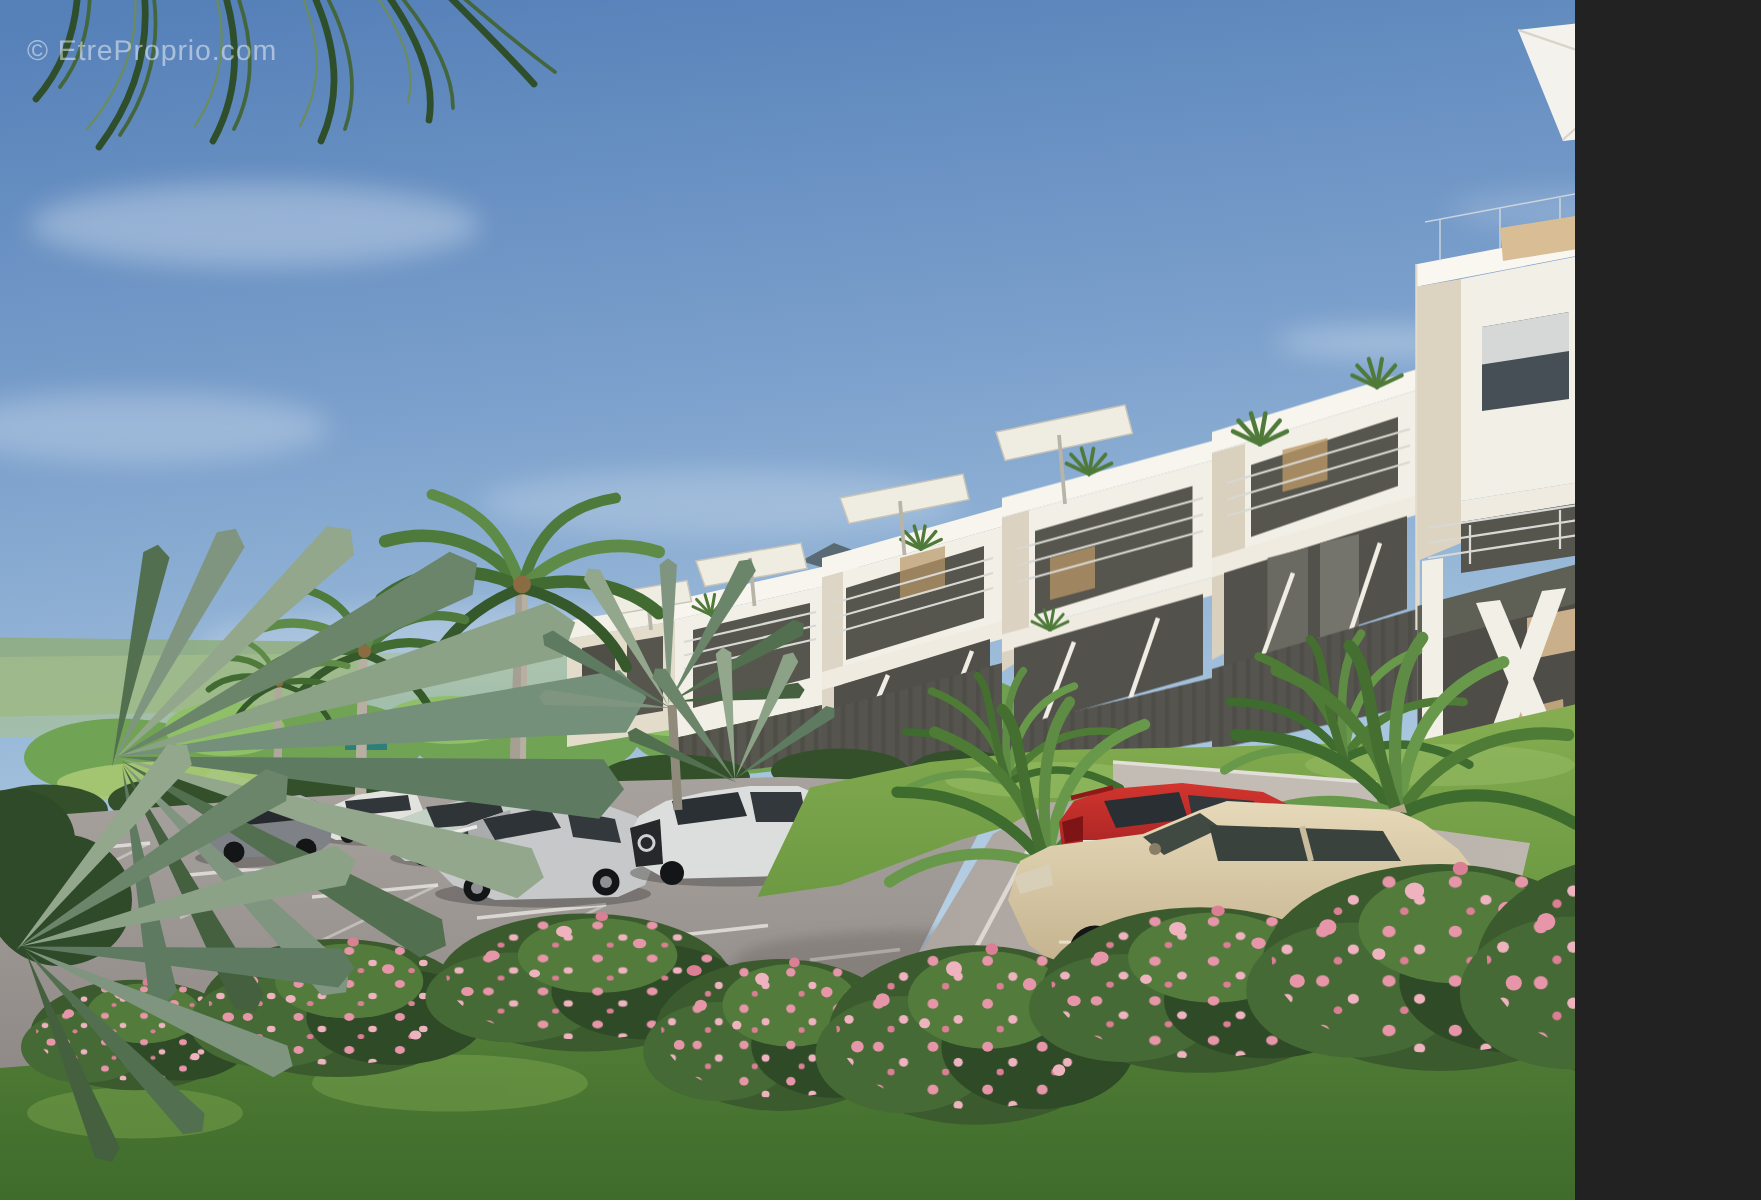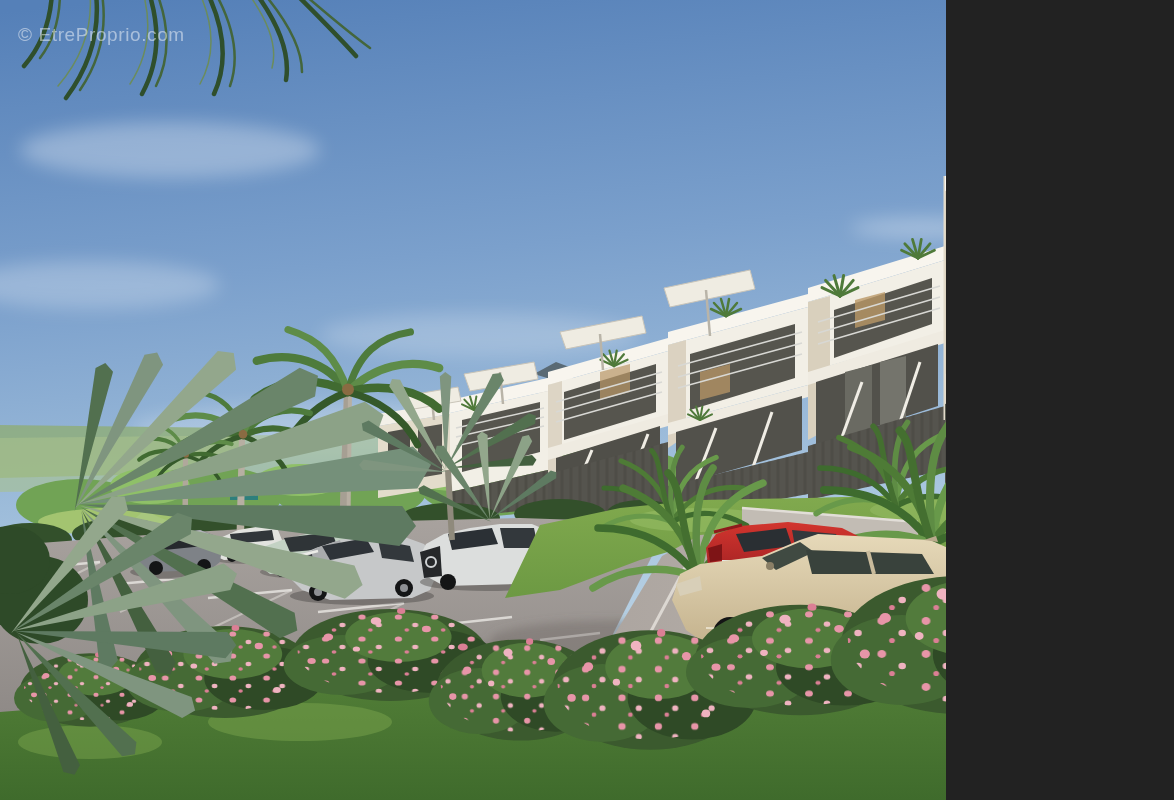--- a/index.html
+++ b/index.html
@@ -1,16 +1,16 @@
 <!DOCTYPE html>
 <html><head>
 <meta charset="utf-8">
 <style>
   html,body { margin:0; padding:0; background:#222; }
-  .stage { position:relative; width:946px; height:800px; overflow:hidden;
+  .stage { position:relative; width:1050px; height:800px; overflow:hidden;
            font-family:"Liberation Sans", sans-serif; background:#8fb0d4; }
   .stage svg { position:absolute; left:0; top:0; display:block; }
   .watermark { position:absolute; left:18px; top:24px; font-size:19px; letter-spacing:.6px;
                color:rgba(255,255,255,0.48); user-select:none; pointer-events:none; }
 </style>
 </head>
 <body>
 
 <div class="stage">
 <svg width="1174" height="800" viewBox="0 0 1174 800">

